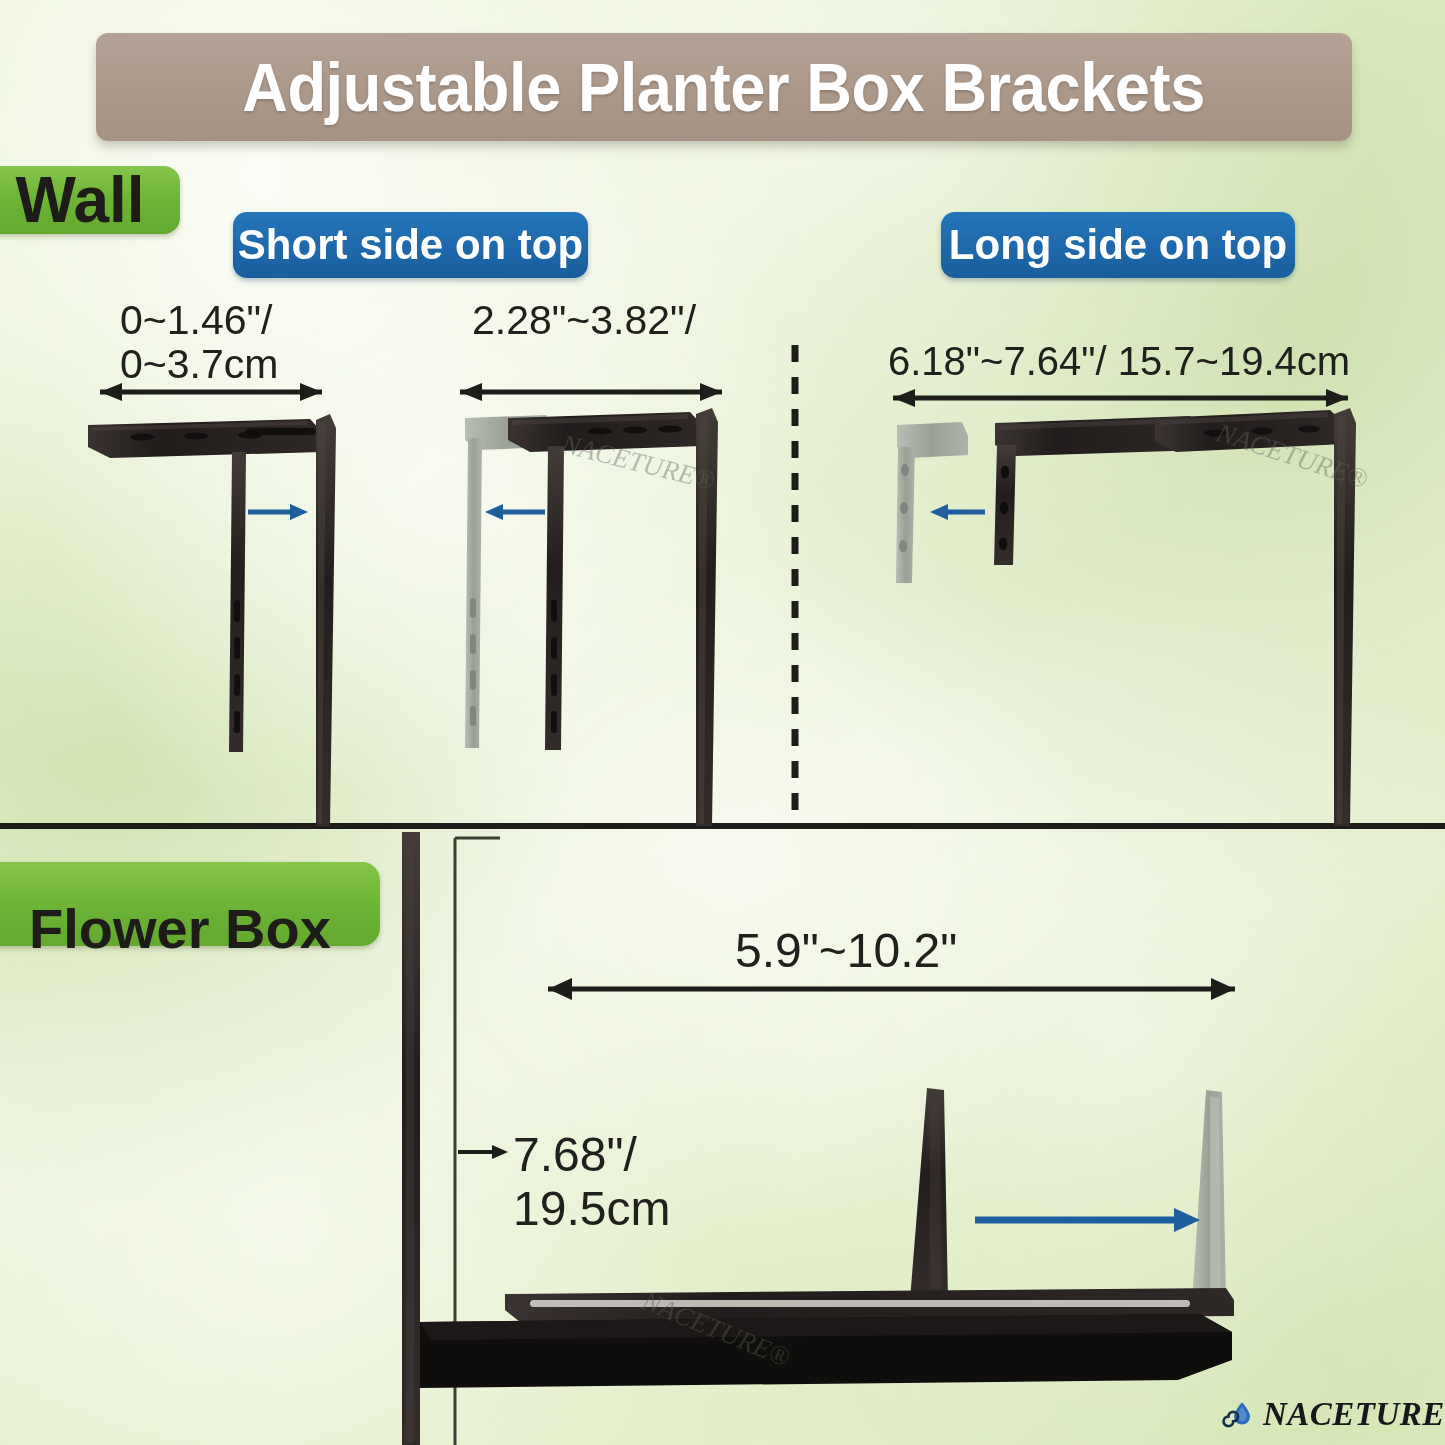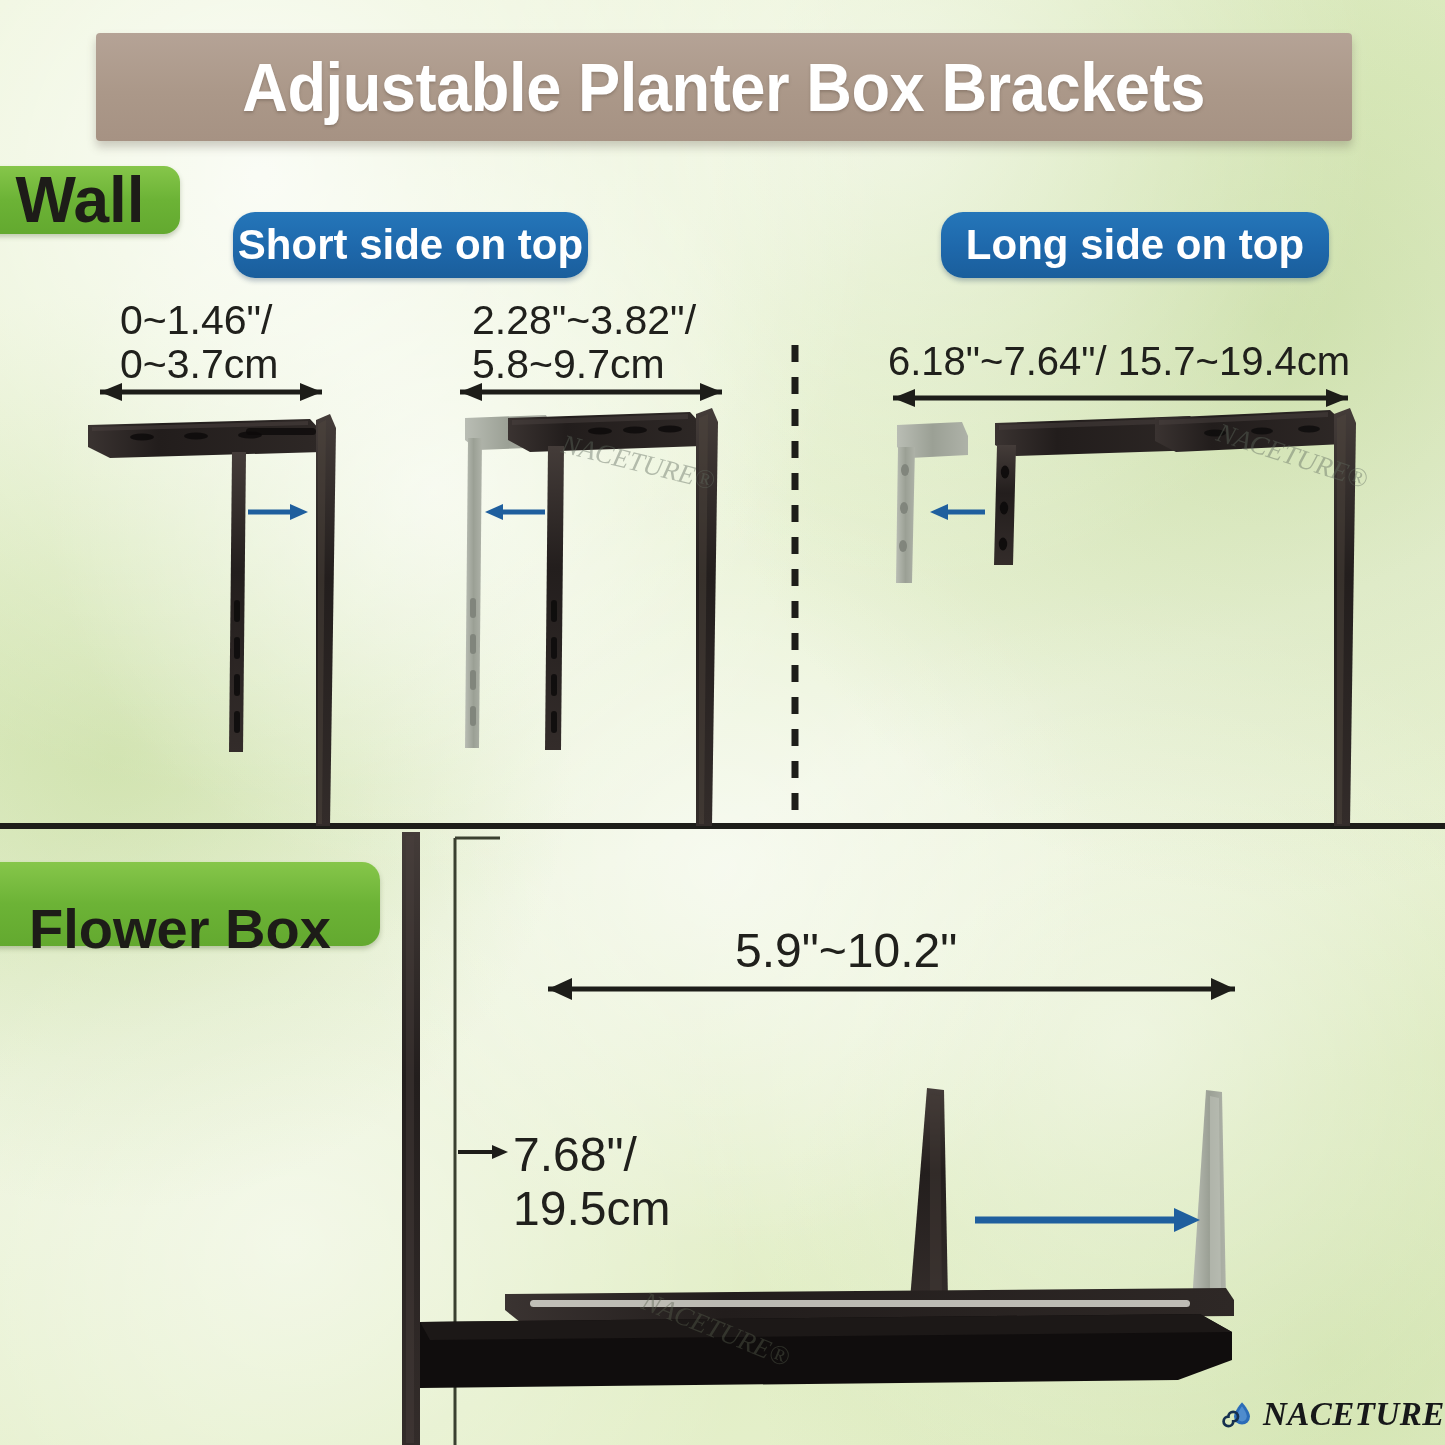--- a/index.html
+++ b/index.html
@@ -21,52 +21,52 @@
       radial-gradient(circle at 78% 72%, rgba(255,255,255,.48) 0%, rgba(255,255,255,0) 30%),
       radial-gradient(circle at 20% 86%, rgba(255,255,255,.50) 0%, rgba(255,255,255,0) 28%),
       radial-gradient(circle at 92% 94%, rgba(176,206,126,.35) 0%, rgba(255,255,255,0) 30%),
       linear-gradient(160deg,#e9f2d2 0%,#e3efc9 30%,#edf4dd 55%,#e2eec6 80%,#e7f1cf 100%);
   }
 
   
   .title-banner{
     position:absolute;left:96px;top:33px;width:1256px;height:108px;
     background:linear-gradient(180deg,#b5a396 0%,#ab9889 55%,#a69283 100%);
-    border-radius:4px;
+    border-radius:12px;
     box-shadow:0 6px 10px rgba(90,80,70,.28);
     display:flex;align-items:center;justify-content:center;
   }
   .title-banner span{
     color:#ffffff;font-size:68px;font-weight:700;letter-spacing:-.5px;
     font-family:"Liberation Sans Narrow","Liberation Sans",sans-serif;
     transform:scaleX(.93);
     text-shadow:0 2px 3px rgba(90,75,62,.35);
     white-space:nowrap;
   }
 
   
   .badge{
     position:absolute;display:flex;align-items:center;justify-content:center;
-    border-radius:22px;white-space:nowrap;
+    border-radius:14px;white-space:nowrap;
   }
   .badge-green{
     background:linear-gradient(180deg,#86c64a 0%,#6cb336 50%,#63a92f 100%);
     box-shadow:0 3px 5px rgba(70,90,40,.28);
     color:#1d1c18;font-weight:700;
   }
   .badge-blue{
     background:linear-gradient(180deg,#2576b9 0%,#1e68ab 55%,#1a5e9c 100%);
     box-shadow:0 3px 5px rgba(30,60,95,.30);
     color:#ffffff;font-weight:700;
   }
   #badge-wall{left:-20px;top:166px;width:200px;height:68px;border-radius:0 16px 16px 0;}
   #badge-wall span{font-size:64px;}
   #badge-short{left:233px;top:212px;width:355px;height:66px;}
   #badge-short span{font-size:42px;}
-  #badge-long{left:941px;top:212px;width:388px;height:66px;text-align:center;}
+  #badge-long{left:941px;top:212px;width:354px;height:66px;text-align:center;}
   #badge-long span{font-size:42px;}
   #badge-flower{left:-20px;top:862px;width:400px;height:84px;border-radius:0 18px 18px 0;}
   #badge-flower span{font-size:56px;margin-top:48px;}
 
   
   .dim{
     position:absolute;color:#20201c;font-size:41px;line-height:1.08;
     font-family:"Liberation Sans",sans-serif;white-space:nowrap;
   }
   #dim-a{left:120px;top:298px;text-align:left;}
@@ -109,21 +109,20 @@
   <div class="badge badge-green" id="badge-flower">
     <span>Flower Box</span>
   </div>
 
   <div class="dim" id="dim-a">
     <div>0~1.46"/</div>
     <div>0~3.7cm</div>
   </div>
   <div class="dim" id="dim-b">
     <div>2.28"~3.82"/</div>
-    <div>5.8~9.7cm</div>
   </div>
   <div class="dim" id="dim-c">
     <div>6.18"~7.64"/ 15.7~19.4cm</div>
   </div>
   <div class="dim" id="dim-d">
     <div>5.9"~10.2"</div>
   </div>
   <div class="dim" id="dim-e">
     <div>7.68"/</div>
     <div>19.5cm</div>

